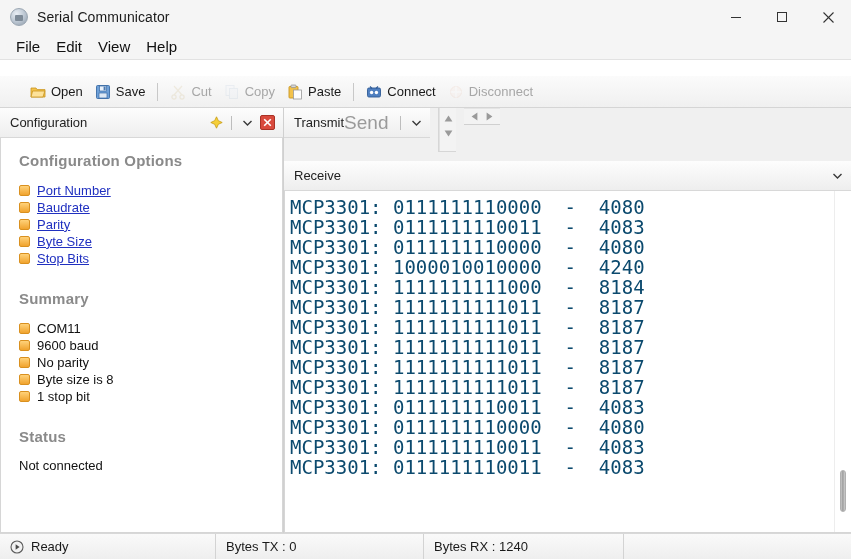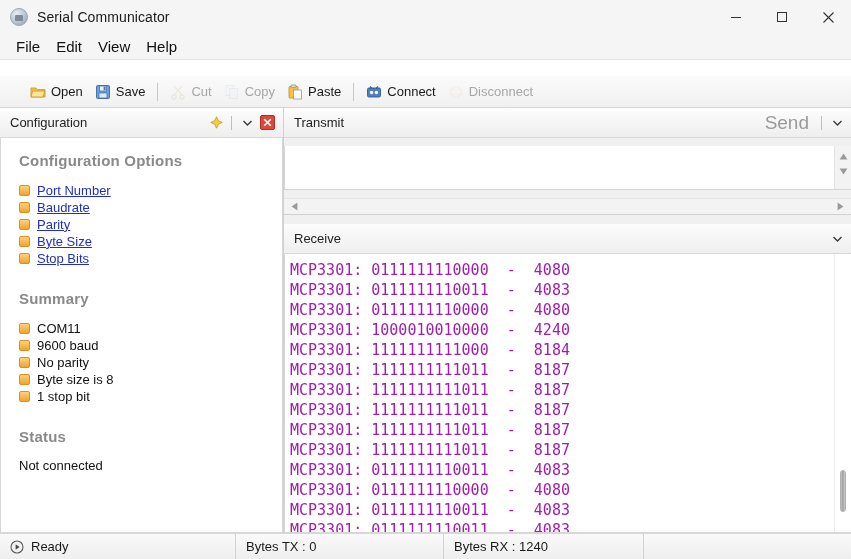--- a/index.html
+++ b/index.html
@@ -232,21 +232,20 @@
     flex: 1;
     display: flex;
     flex-direction: column;
     min-width: 0;
     background: #f0f0f0;
     border-left: 1px solid #d0d0d0;
     box-sizing: border-box;
   }
   .transmit-block {
     display: flex;
-    flex-direction: column;
     gap: 8px;
   }
   .pane-header.right {
     padding-right: 4px;
   }
   .send-label {
     font-size: 19px;
     color: #9a9a9a;
     margin-right: 7px;
     white-space: nowrap;
@@ -315,23 +314,23 @@
     border: 1px solid #d6d6d6;
     border-top: none;
     border-right: none;
     display: flex;
     min-height: 0;
     box-sizing: border-box;
   }
   .receive-text {
     flex: 1;
     font-family: "DejaVu Sans Mono", "Liberation Mono", monospace;
-    font-size: 15px;
+    font-size: 19px;
     line-height: 20px;
-    color: #a21caf;
+    color: #0c4a6e;
     padding: 6px 0 0 5px;
     white-space: pre;
     overflow: hidden;
     min-width: 0;
     box-sizing: border-box;
   }
   .receive-scrollbar {
     width: 17px;
     background: #ffffff;
     border-left: 1px solid #ededed;
@@ -363,21 +362,21 @@
   .status-cell {
     display: flex;
     align-items: center;
     padding-left: 10px;
     font-size: 13px;
     color: #1a1a1a;
     border-right: 1px solid #d3d3d3;
     box-sizing: border-box;
     white-space: nowrap;
   }
-  .status-cell.c1 { width: 236px; }
+  .status-cell.c1 { width: 216px; }
   .status-cell.c2 { width: 208px; }
   .status-cell.c3 { width: 200px; }
   .status-cell.last { flex: 1; border-right: none; }
   .ready-icon {
     width: 14px;
     height: 14px;
     margin-right: 7px;
     flex: none;
   }
 </style>

